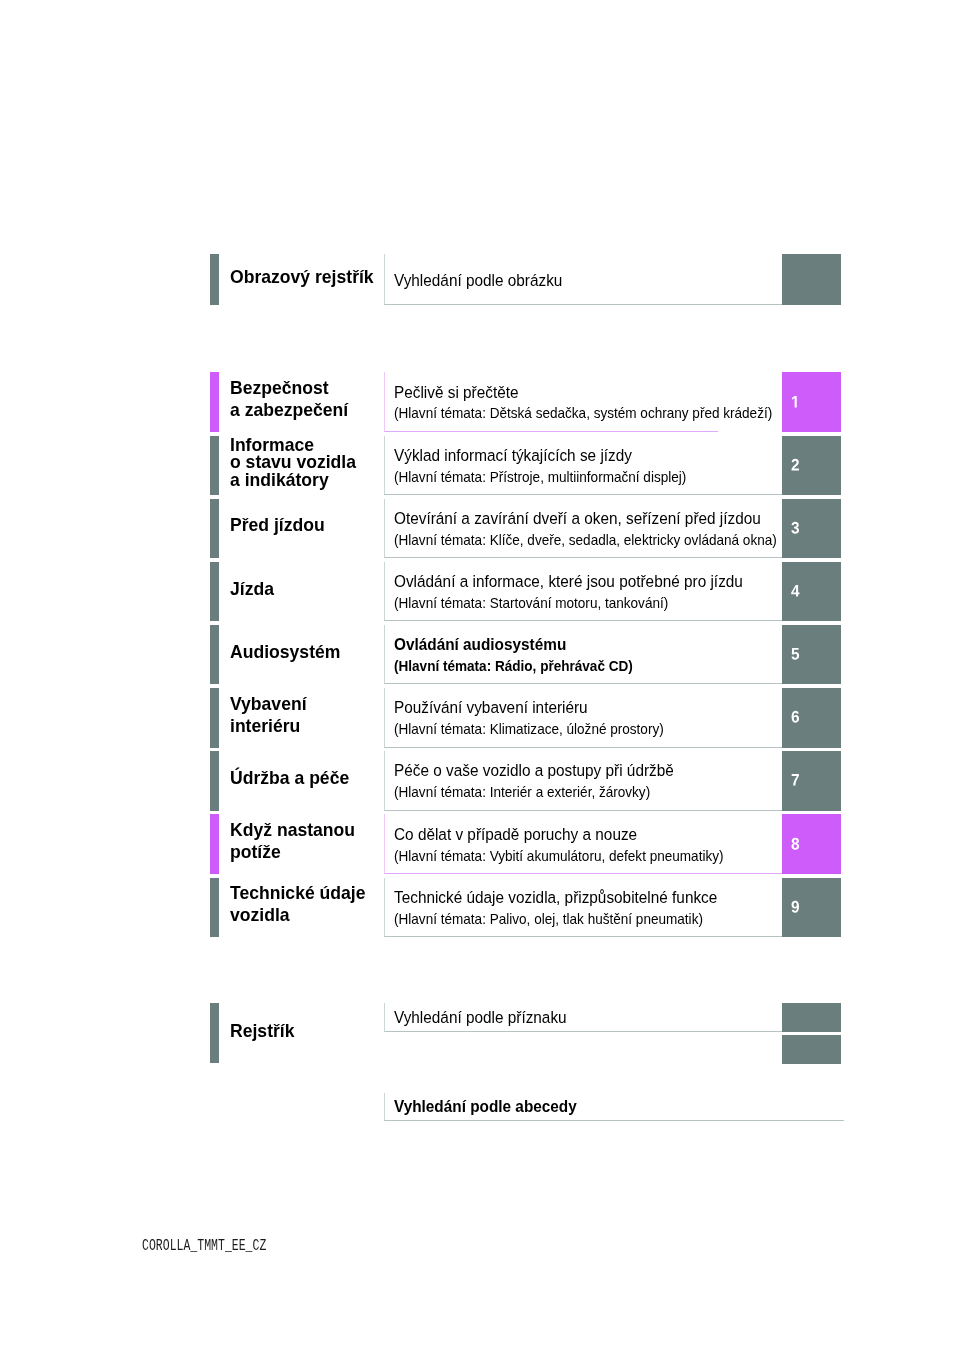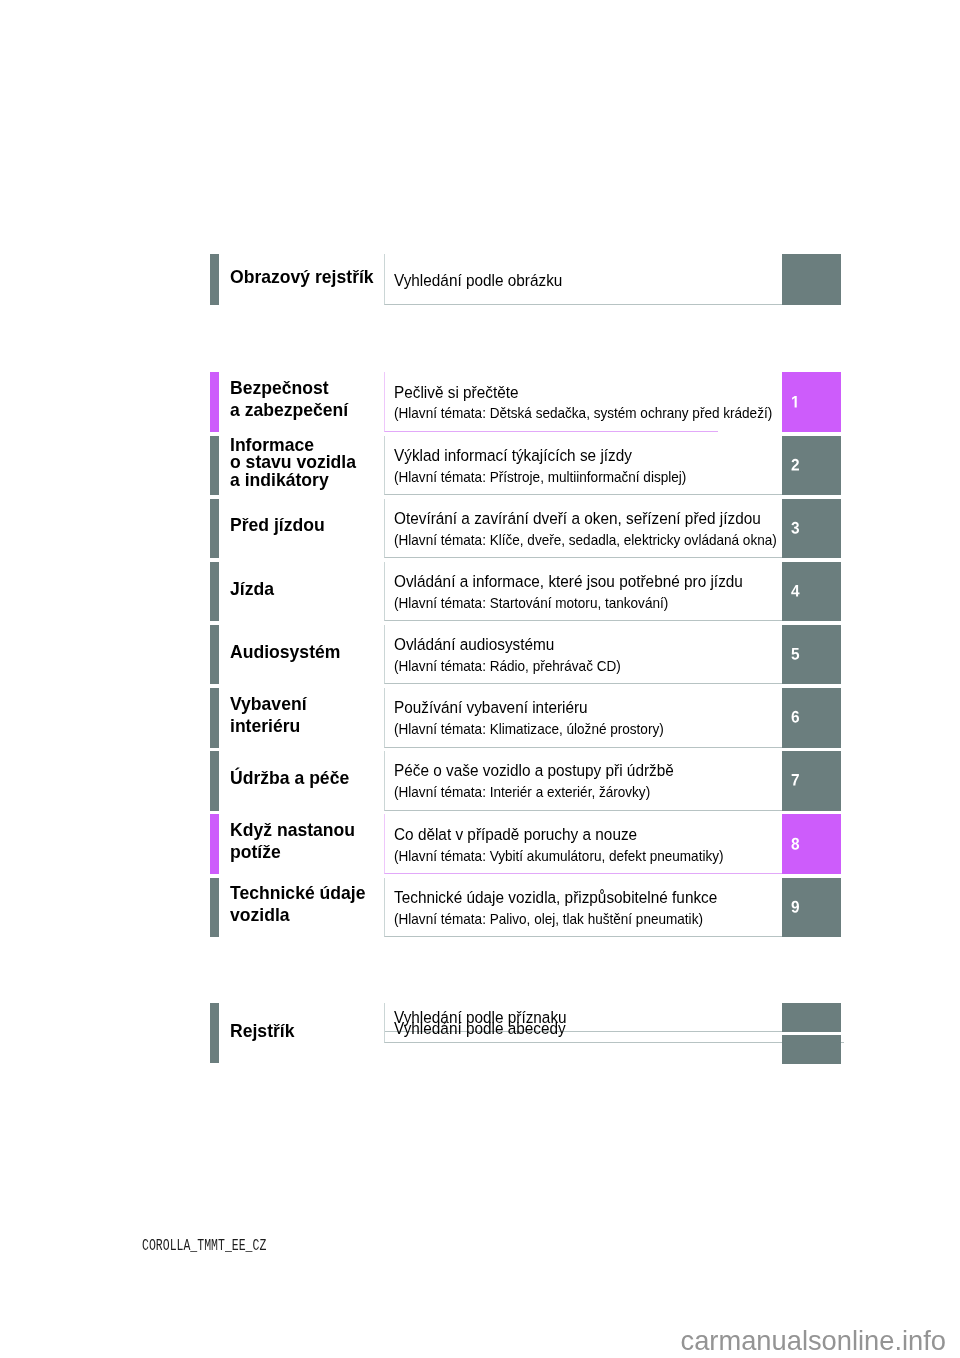--- a/index.html
+++ b/index.html
@@ -107,21 +107,21 @@
         <span class="n" style="top: 23.2px;">
           <svg viewBox="0 0 1139 1409" preserveAspectRatio="none">
             <path d="M940 287V0H672V287H31V498L626 1409H940V496H1128V287ZM672 957Q672 1011 675.5 1074Q679 1137 681 1155Q655 1099 587 993L260 496H672Z" fill="#ffffff" transform="translate(0,1409) scale(1,-1)"></path>
           </svg>
         </span>
       </div>
       <div class="tab-bar" style="top: 625px; height: 59.4px; background: rgb(107, 126, 126);"></div>
       <div class="sec-title" style="top: 625px;">
         <div class="ln" style="top: 26.7px;">Audiosystém</div>
       </div>
-      <div class="desc-box gray" style="top: 625px; height: 59.4px; width: 398.1px; border-left-color: rgb(203, 214, 214); border-bottom-color: rgb(183, 195, 195);">
+      <div class="desc-box gray" style="top: 625px; height: 59.4px; width: 398.1px; border-left-color: rgb(203, 214, 214); border-bottom-color: rgb(183, 195, 195); font-weight: bold;">
         <div class="desc-main" style="top: 19.2px;">Ovládání audiosystému</div>
         <div class="desc-sub" style="top: 41.1px;">(Hlavní témata: Rádio, přehrávač CD)</div>
       </div>
       <div class="numblk" style="top: 625px; height: 59.4px; background: rgb(107, 126, 126);">
         <span class="n" style="top: 23.2px;">
           <svg viewBox="0 0 1139 1409" preserveAspectRatio="none">
             <path d="M1082 469Q1082 245 942.5 112.5Q803 -20 560 -20Q348 -20 220.5 75.5Q93 171 63 352L344 375Q366 285 422 244Q478 203 563 203Q668 203 730.5 270Q793 337 793 463Q793 574 734 640.5Q675 707 569 707Q452 707 378 616H104L153 1409H1000V1200H408L385 844Q487 934 640 934Q841 934 961.5 809Q1082 684 1082 469Z" fill="#ffffff" transform="translate(0,1409) scale(1,-1)"></path>
           </svg>
         </span>
       </div>
@@ -189,20 +189,19 @@
         </span>
       </div>
       <div class="tab-bar" style="top: 1003.4px; height: 59.8px; background: rgb(107, 126, 126);"></div>
       <div class="sec-title" style="top: 1003.4px;">
         <div class="ln" style="top: 27.4px;">Rejstřík</div>
       </div>
       <div class="desc-box gray" style="top: 1003.4px; height: 28.2px; width: 398.1px; border-left-color: rgb(203, 214, 214); border-bottom-color: rgb(183, 195, 195);">
         <div class="desc-main" style="top: 13.3px;">Vyhledání podle příznaku</div>
       </div>
       <div class="numblk" style="top: 1003.4px; height: 28.2px; background: rgb(107, 126, 126);"></div>
-      <div class="desc-box gray" style="top: 1015px; height: 28.2px; width: 460px; border-left-color: rgb(203, 214, 214); border-bottom-color: rgb(183, 195, 195);">
+      <div class="desc-box gray" style="top: 1093px; height: 28.2px; width: 460px; border-left-color: rgb(203, 214, 214); border-bottom-color: rgb(183, 195, 195); font-weight: bold;">
         <div class="desc-main" style="top: 13.3px;">Vyhledání podle abecedy</div>
       </div>
       <div class="numblk" style="top: 1035.4px; height: 28.2px; background: rgb(107, 126, 126);"></div>
     </div>
   <div class="footer-code">COROLLA_TMMT_EE_CZ</div>
-  <div class="watermark">carmanualsonline.info</div>
 </div>
 
 </body></html>

